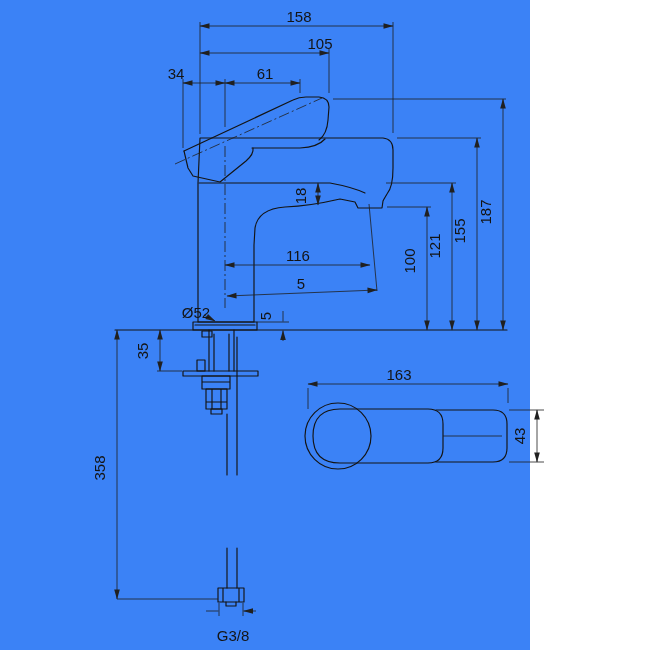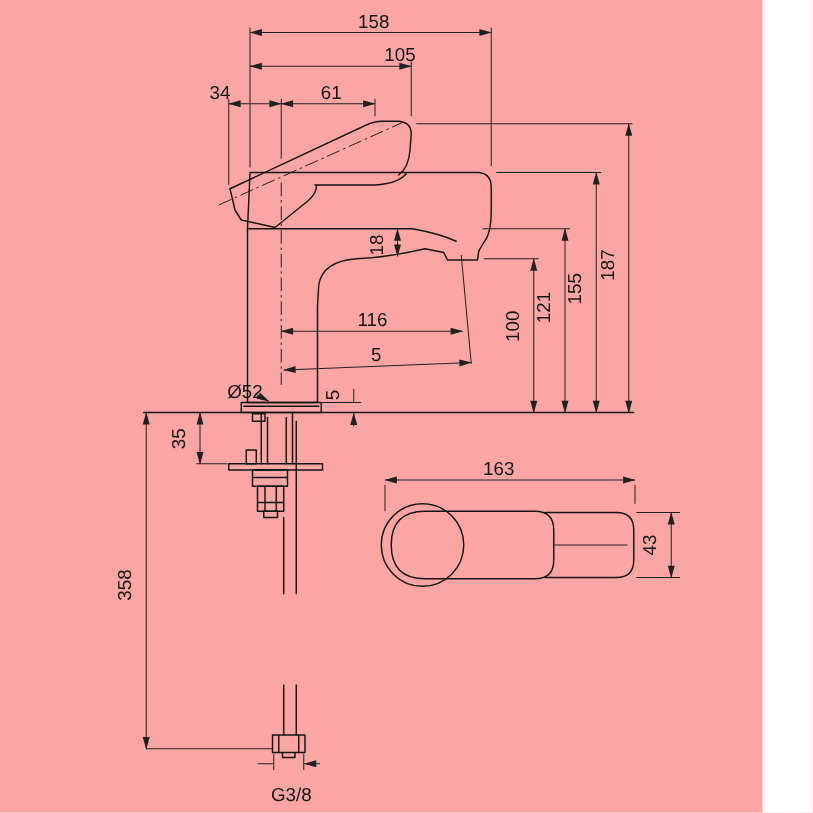--- a/index.html
+++ b/index.html
@@ -1,16 +1,16 @@
 <!DOCTYPE html>
 <html><head>
 <meta charset="utf-8">
 <style>
   html,body{margin:0;padding:0;background:#ffffff;}
-  .page{position:relative;width:610px;height:650px;background:#fca5a5;font-family:"Liberation Sans",sans-serif;}
+  .page{position:relative;width:530px;height:650px;background:#3b82f6;font-family:"Liberation Sans",sans-serif;}
   svg{display:block;}
   .obj{stroke:#141414;stroke-width:1.15;fill:none;stroke-linecap:round;stroke-linejoin:round;}
   .thin{stroke:#202020;stroke-width:0.8;fill:none;}
   .dim{stroke:#202020;stroke-width:0.8;fill:none;}
   .cl{stroke:#202020;stroke-width:0.8;fill:none;stroke-dasharray:11 3 2 3;}
   text{fill:#141414;font-family:"Liberation Sans",sans-serif;font-size:15px;}
   .mid{text-anchor:middle;}
 </style>
 </head>
 <body>

